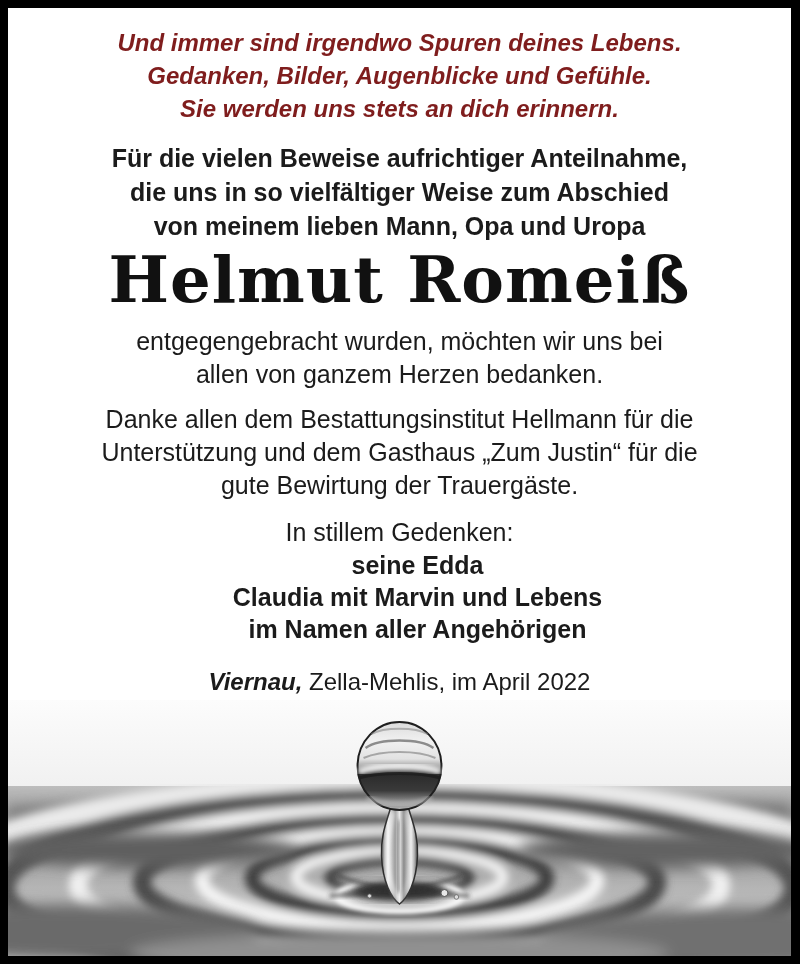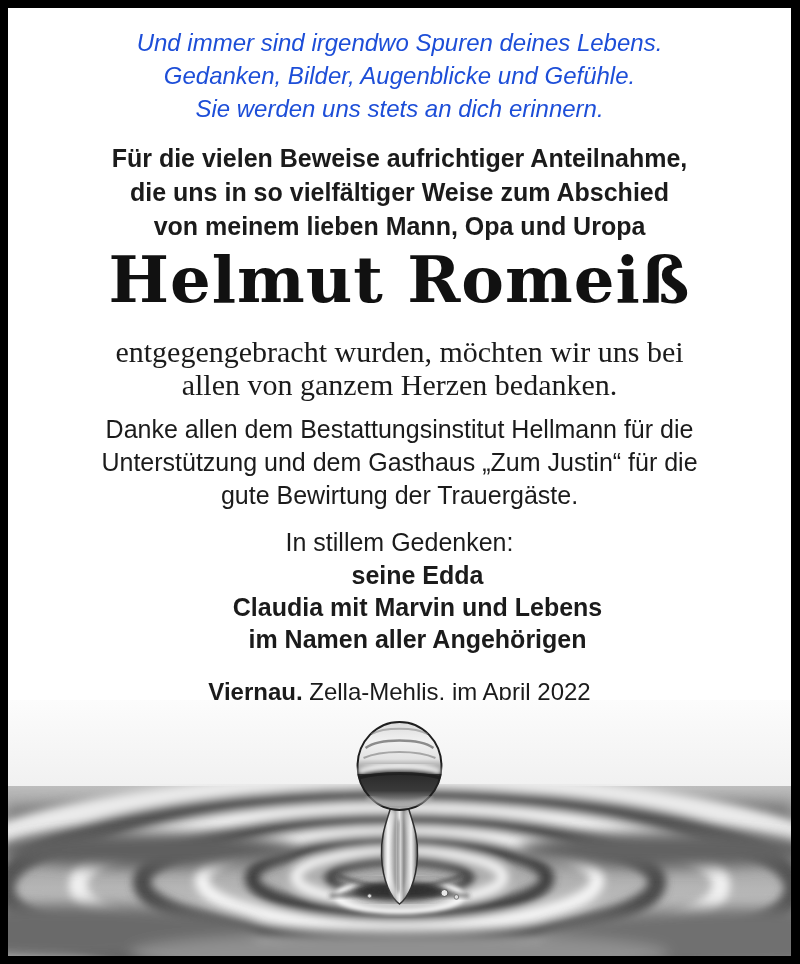--- a/index.html
+++ b/index.html
@@ -19,42 +19,42 @@
     color:#1b1b1b;
   }
   .content{
     position:relative;
     padding-top:18px;
   }
   .verse{
     font-style:italic;
     font-size:24px;
     line-height:33px;
-    color:#1d4ed8;
+    color:#7f1d1d;
+    font-weight:bold;
   }
   .intro{
     margin-top:16px;
     font-size:25px;
     line-height:34px;
     font-weight:bold;
   }
   .deceased{
     margin-top:6px;
     font-family:"DejaVu Serif", serif;
     font-weight:700;
     font-size:64px;
     line-height:62px;
     letter-spacing:1px;
     color:#111;
   }
   .thanks{
-    margin-top:24px;
-    font-size:30px;
-    line-height:33px;
-    font-family:Liberation Serif, serif;
+    margin-top:14px;
+    font-size:25px;
+    line-height:33px;
   }
   .ack{
     margin-top:12px;
     font-size:25px;
     line-height:33px;
   }
   .memoriam{
     margin-top:14px;
     font-size:25px;
     line-height:33px;
@@ -64,21 +64,21 @@
     font-size:25px;
     line-height:32px;
     font-weight:700;
     margin-left:36px;
   }
   .dateline{
     margin-top:22px;
     font-size:24px;
     line-height:30px;
   }
-  .dateline .place{font-weight:700;}
+  .dateline .place{font-weight:700;font-style:italic;}
   .photo{
     position:absolute;
     left:0;right:0;bottom:0;
     height:256px;
     overflow:hidden;
   }
   .photo svg{display:block;width:100%;height:100%;}
 </style>
 </head>
 <body>

